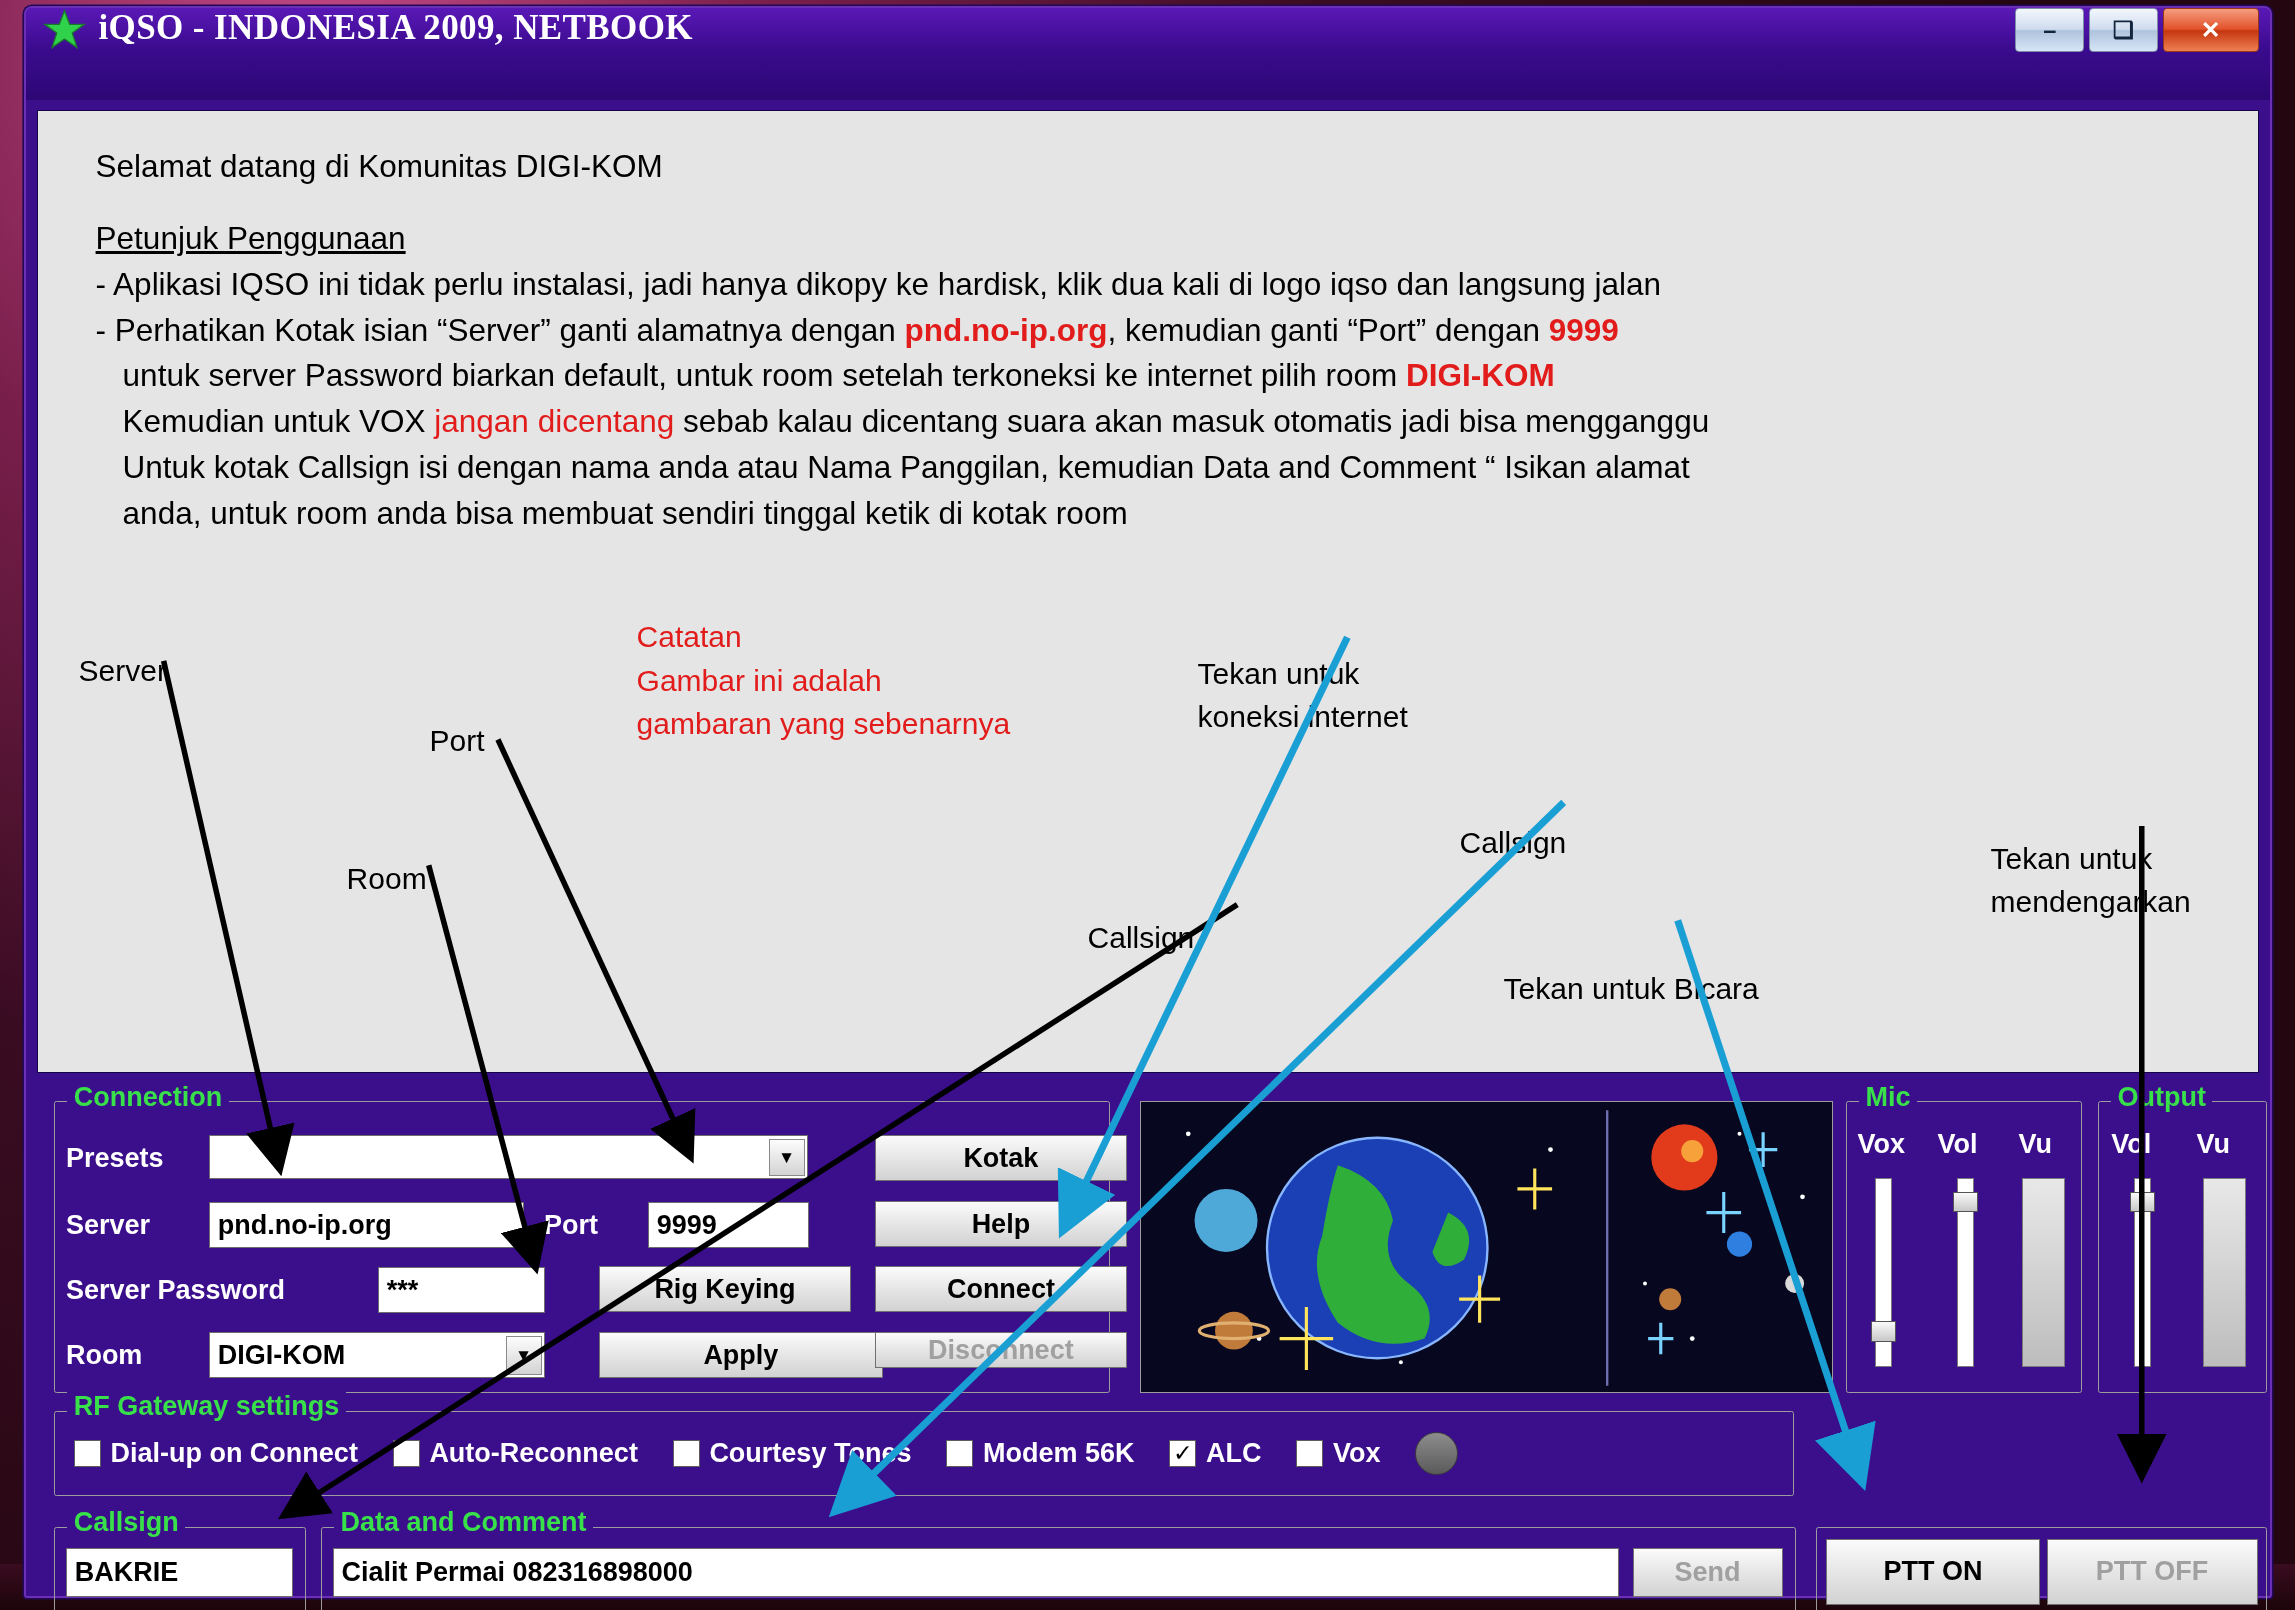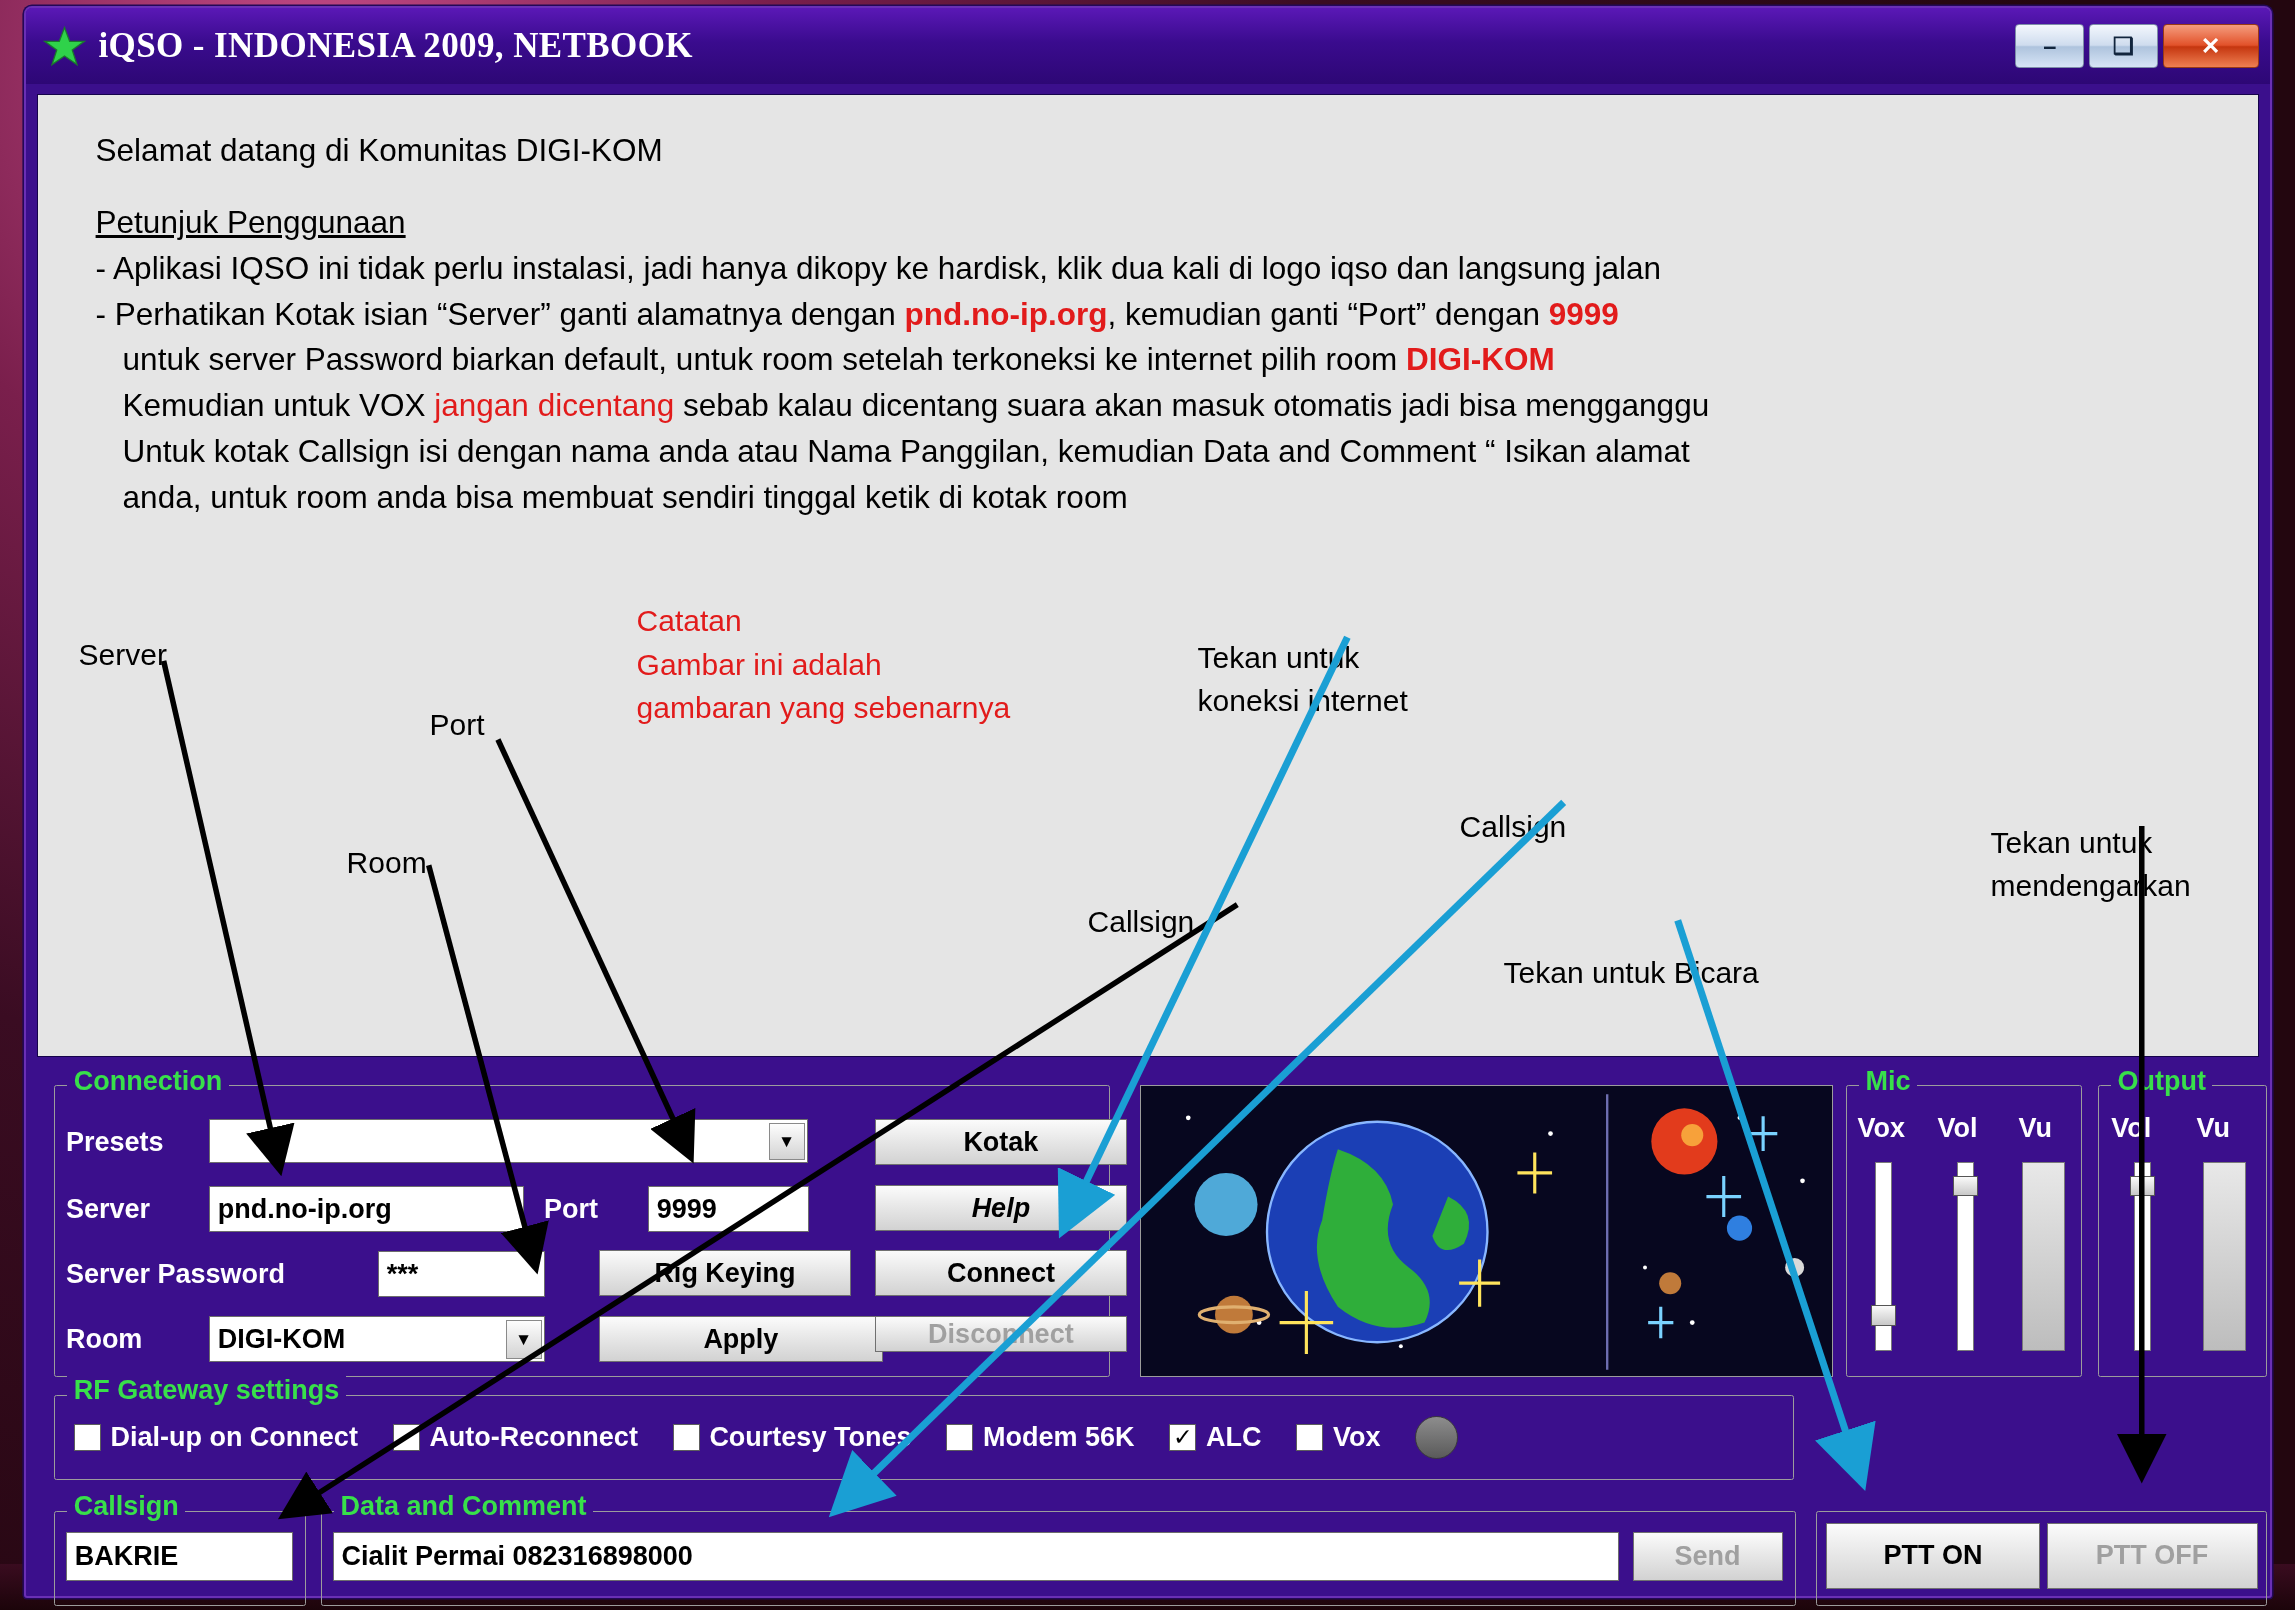--- a/index.html
+++ b/index.html
@@ -30,24 +30,24 @@
     left: 23.6px; top: 6.3px;
     width: 2248px; height: 1592px;
     background: #3b0f8c;
     border: 2.4px solid #6a2fb5;
     border-radius: 7.9px 7.9px 3.2px 3.2px;
     box-shadow: 0 0 0 1.6px #230857;
     display:flex; flex-direction:column;
   }
   
   #title-bar {
-    height: 76px;
+    height: 92px;
     background: linear-gradient(180deg,#5a18b6 0%, #3a0b8e 45%, #2d0775 100%);
     border-radius: 5.5px 5.5px 0 0;
-    display:flex; align-items:center;
+    display:flex; 
     padding: 0 6.3px 0 17.3px;
     position:relative;
   }
   #app-icon { width: 43px; height:43px; margin-right: 12.6px; flex:none; }
   #title-text {
     color:#ffffff;
     font-size: 35px;
     font-weight: bold;
     letter-spacing: 0.4px;
     font-family: "Liberation Serif", serif;
@@ -268,21 +268,21 @@
       <div class="lbl" style="position:absolute; left:11px; top:238px;">Room</div>
       <div class="combo" style="position:absolute; left:154px; top:230px; width:336px; height:46px;">
         <span>DIGI-KOM</span>
         <span class="arrow-btn">▼</span>
       </div>
 
       <div class="btn" style="position:absolute; left:544px; top:164px; width:252px; height:46px;">Rig Keying</div>
       <div class="btn" style="position:absolute; left:544px; top:230px; width:284px; height:46px;">Apply</div>
 
       <div class="btn" style="position:absolute; left:820px; top:33px;  width:252px; height:46px;">Kotak</div>
-      <div class="btn" style="position:absolute; left:820px; top:99px; width:252px; height:46px;font-style:italic;">Help</div>
+      <div class="btn" style="position:absolute; left:820px; top:99px; width:252px; height:46px;">Help</div>
       <div class="btn" style="position:absolute; left:820px; top:164px; width:252px; height:46px;">Connect</div>
       <div class="btn disabled" style="position:absolute; left:820px; top:230px; width:252px; height:36px;">Disconnect</div>
     </div>
 
     <div id="globe-box" style="position:absolute; left:1103px; top:20.5px; width:693px; height:292px;">
       <svg viewBox="0 0 880 370" width="693" height="292">
         <rect width="880" height="370" fill="#07071f"></rect>
 
         <line x1="592" y1="10" x2="592" y2="360" stroke="#6e6eb0" stroke-width="3"></line>
 

